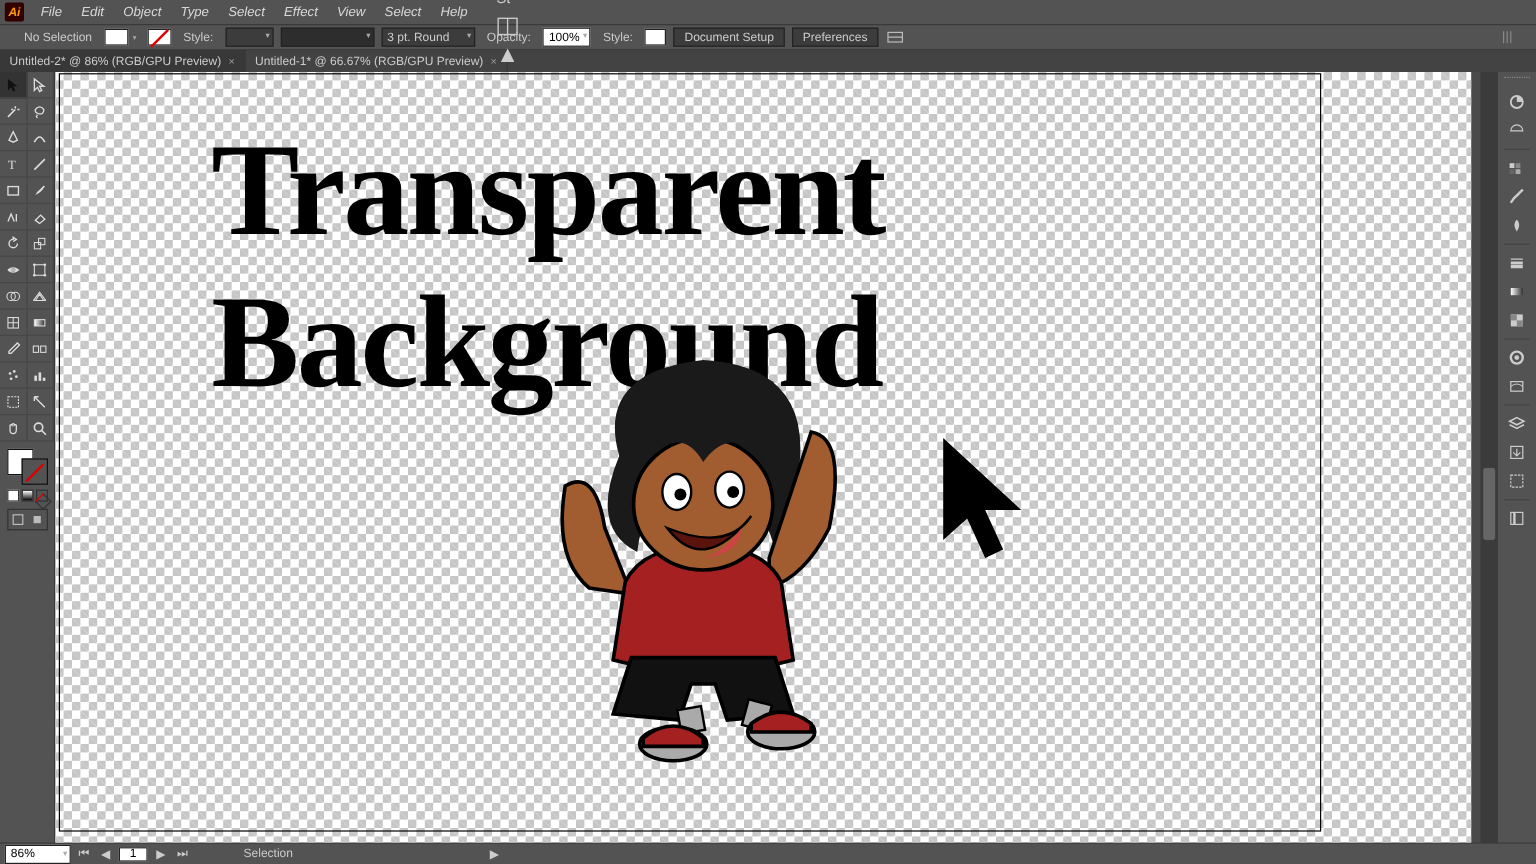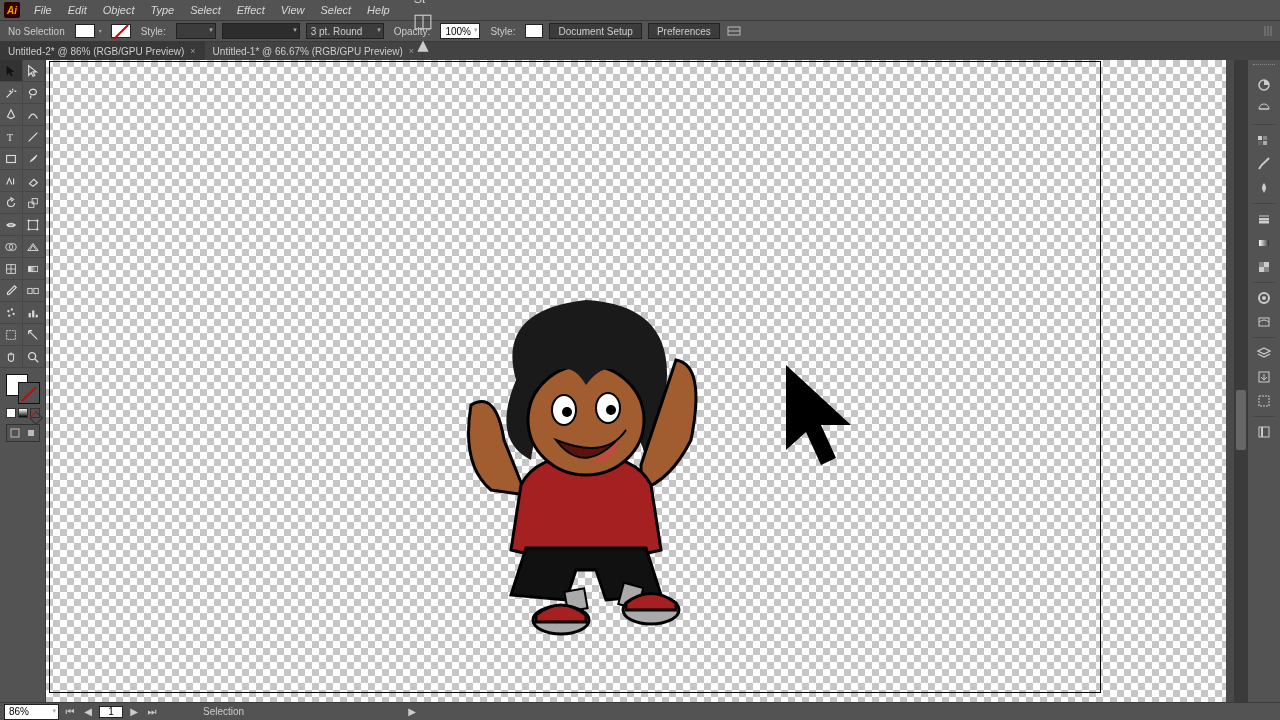--- a/index.html
+++ b/index.html
@@ -11,21 +11,21 @@
   .menubar .menu-item { padding: 0 8px; line-height: 20px; cursor: default; }
   .menubar .spacer { flex: 1; }
   .menubar .top-icons { display: flex; gap: 10px; margin: 0 16px; align-items: center; flex-direction: column;}
   .menubar .top-icons .ti { width: 18px; height: 14px; display:flex; align-items:center; justify-content:center; }
   .menubar .right { display: flex; align-items: center; gap: 6px; }
   .workspace-dd { background:#424242; padding:2px 16px 2px 8px; border:1px solid #2b2b2b; position:relative; color:#ccc; font-size:11px;}
   .workspace-dd:after{ content:"▾"; font-size:8px; position:absolute; right:4px; top:3px; color:#aaa;}
   .searchbox { width:120px; height:16px; background:#3c3c3c; border:1px solid #222; display:flex; align-items:center; padding-left:4px;}
   .winbtns span { display:inline-block; width:14px; text-align:center; color:#bbb; font-size:10px; cursor:default;}
   
-  .controlbar { height: 22px; background:#535353; border-top:1px solid #393939; border-bottom:1px solid #393939; display:flex; align-items:center; padding:0 4px; gap:6px;}
+  .controlbar { height: 22px; background:#535353; border-top:1px solid #393939; border-bottom:1px solid #393939; display:flex; align-items:center; padding:0 16px; gap:6px;}
   .cb-label { color:#ccc; font-size:10px; padding:0 4px;}
   .swatch-fill { width:20px; height:14px; background:#fff; border:1px solid #222; position:relative;}
   .swatch-fill:after{content:"▾"; font-size:6px; position:absolute; right:-8px; top:2px; color:#aaa;}
   .swatch-stroke { width:20px; height:14px; background:#fff; border:1px solid #222; position:relative; margin-left:10px;}
   .swatch-stroke .diag{ position:absolute; left:-1px; right:-1px; top:50%; border-top:2px solid #d00; transform:rotate(-45deg);}
   .dd { background:#3c3c3c; border:1px solid #222; height:16px; display:flex; align-items:center; padding:0 12px 0 4px; font-size:10px; position:relative; color:#ccc;}
   .dd:after{ content:"▾"; font-size:7px; position:absolute; right:2px; top:2px; color:#aaa;}
   .dd.wide { width: 78px; }
   .dd.sm { width: 40px; }
   .pct-box { width:40px; }
@@ -522,20 +522,21 @@
                 <rect x="2" y="2" width="6" height="6" fill="#bbb"></rect>
               </svg>
             </div>
         </div>
       </div>
     </div>
 
     <div class="canvas-area">
       <div class="checker"></div>
       <div class="artboard"></div>
+      <div class="title-text">Transparent Background</div>
       <div class="character">
         <svg width="300" height="350" viewBox="0 0 300 350">
 
           <path d="M80 90 Q60 20 150 10 Q240 15 230 100 Q250 150 210 170 Q200 120 150 110 Q100 120 95 170 Q55 150 80 90 Z" fill="#1a1a1a"></path>
 
           <path d="M55 200 Q25 175 35 115 Q60 100 68 150 Q82 185 90 205 Z" fill="#a15c2f" stroke="#000" stroke-width="3"></path>
           <path d="M205 175 Q225 115 240 70 Q270 75 255 150 Q235 190 205 200 Z" fill="#a15c2f" stroke="#000" stroke-width="3"></path>
 
           <path d="M85 195 Q100 165 150 165 Q200 165 215 195 L225 260 Q150 280 75 260 Z" fill="#a52020" stroke="#000" stroke-width="3"></path>
 

